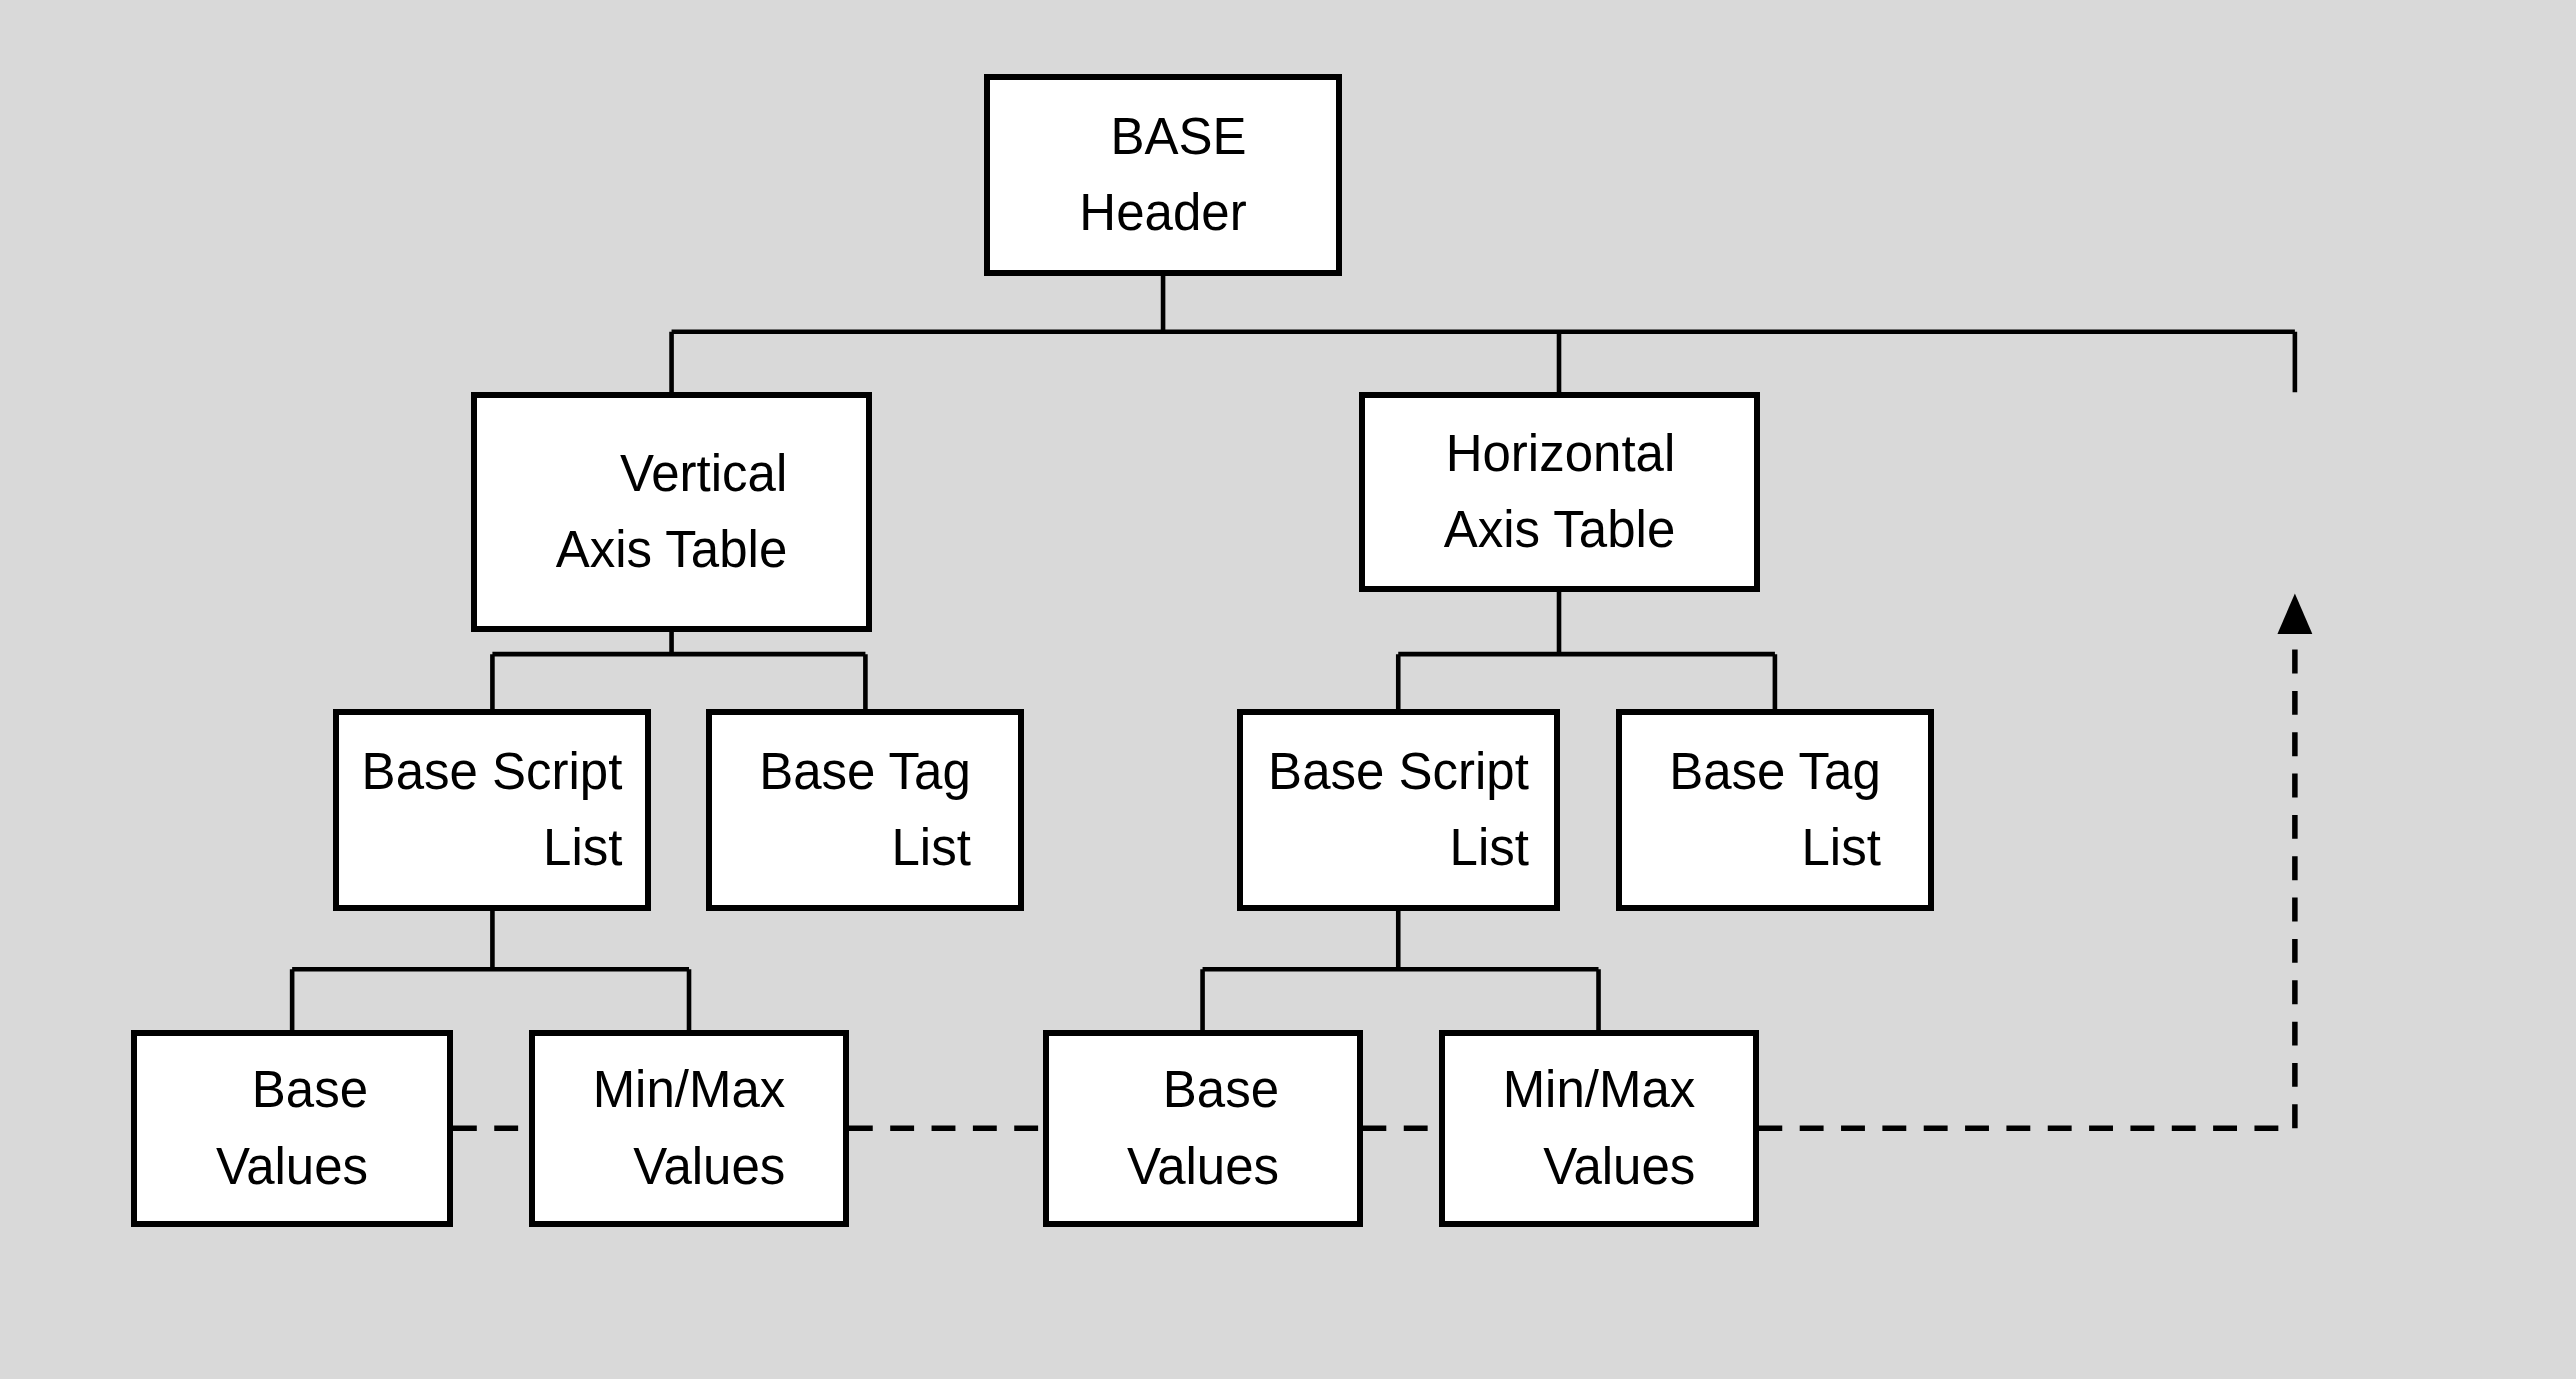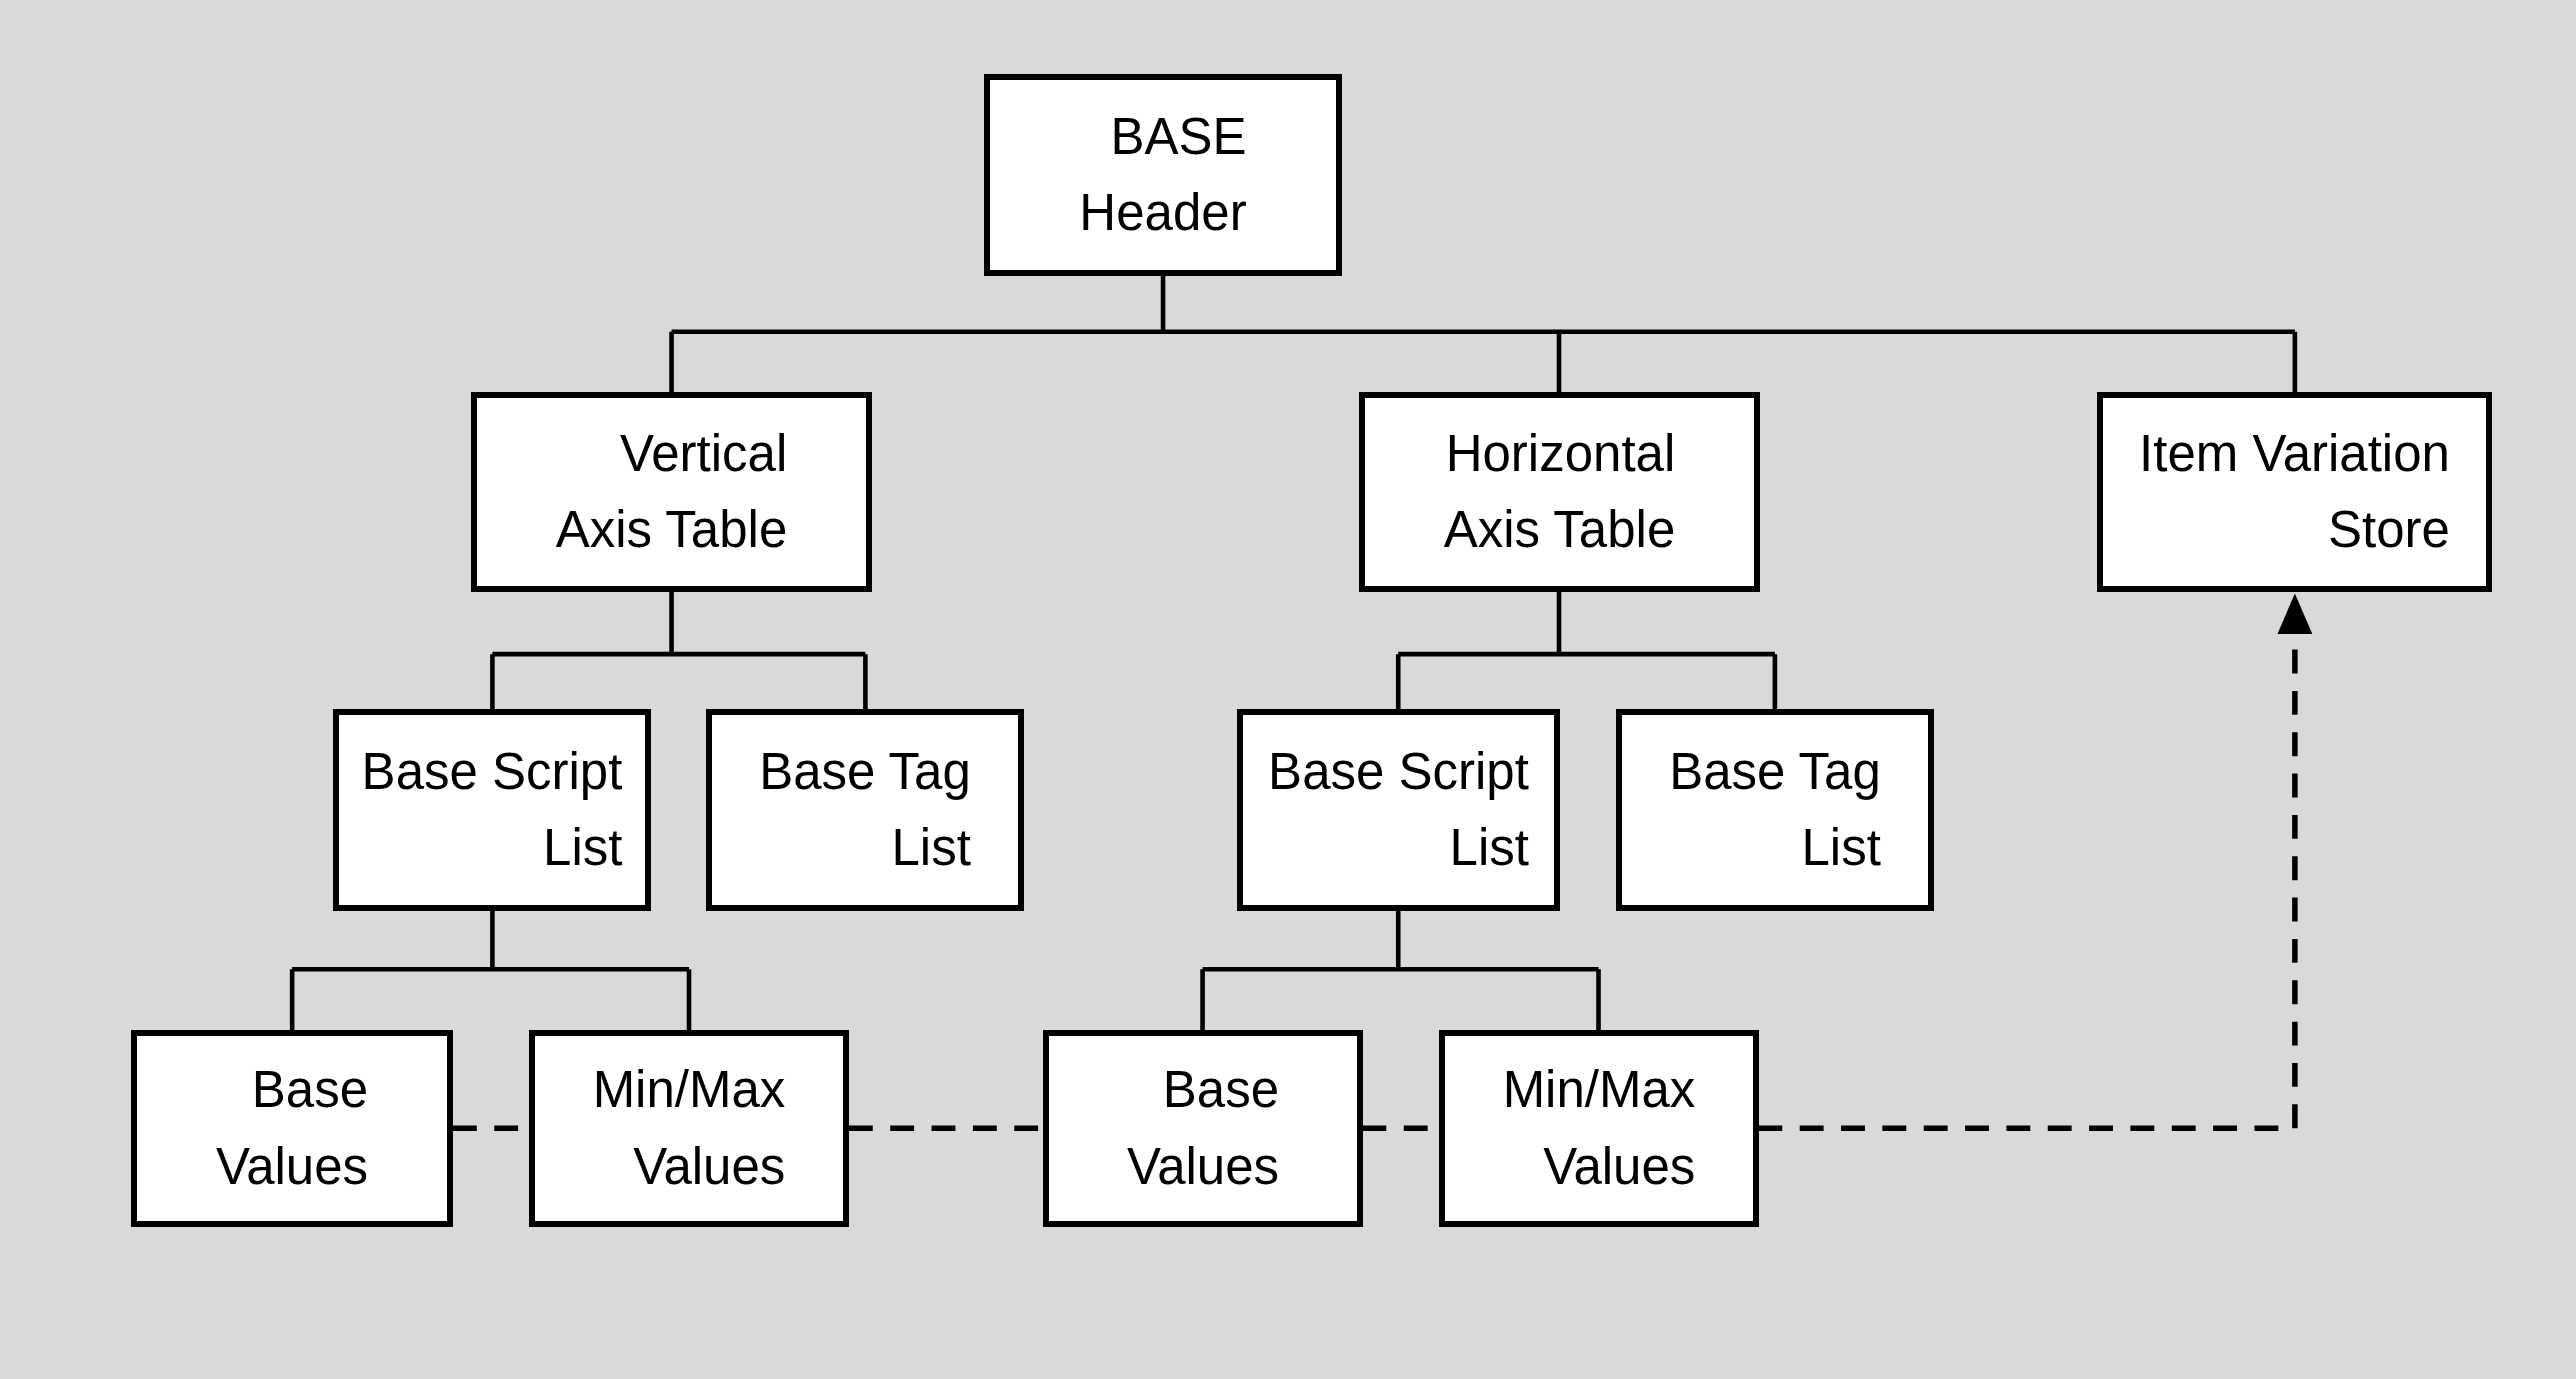--- a/index.html
+++ b/index.html
@@ -47,28 +47,26 @@
     <path class="wire" d="M1522 988 V1055 M1309 1055 H1740 M1309 1055 V1121 M1740 1055 V1121"></path>
 
     <path class="wire dashed" d="M493 1228 H576 M924 1228 H1135 M1483 1228 H1566 M1914 1228 H2498"></path>
     <path class="wire dashed" d="M2498 1228 V690"></path>
     <polygon class="arrowhead" points="2498,646 2479,690 2517,690"></polygon>
   </svg>
 
   <div class="node" style="left:984px;top:74px;width:358px;height:202px;">BASE
 Header</div>
 
-  <div class="node" style="left:471px;top:392px;width:401px;height:200px;">Vertical
+  <div class="node" style="left:471px;top:392px;width:401px;height:240px;">Vertical
 Axis Table</div>
 
   <div class="node" style="left:1359px;top:392px;width:401px;height:200px;">Horizontal
 Axis Table</div>
 
-  <div class="node" style="left:2097px;top:392px;width:395px;height:200px;">Item Variation
-Store</div>
 
   <div class="node" style="left:333px;top:709px;width:318px;height:202px;">Base Script
 List</div>
 
   <div class="node" style="left:706px;top:709px;width:318px;height:202px;">Base Tag
 List</div>
 
   <div class="node" style="left:1237px;top:709px;width:323px;height:202px;">Base Script
 List</div>
 

